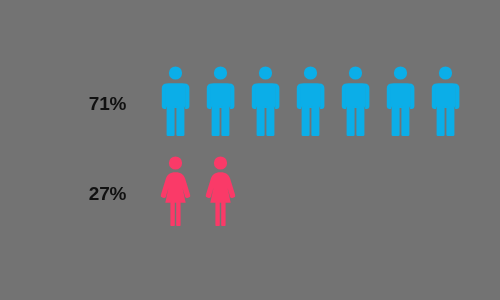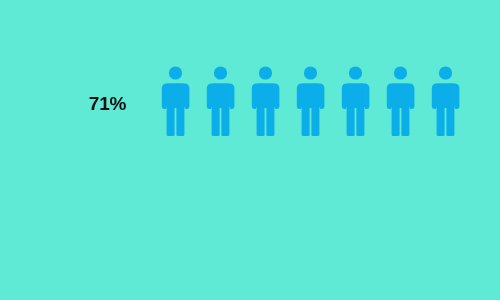--- a/index.html
+++ b/index.html
@@ -12,21 +12,21 @@
     height: 300px;
     background: #ffffff;
     font-family: "Liberation Sans", sans-serif;
     overflow: hidden;
   }
 
   #infographic {
     position: relative;
     width: 500px;
     height: 300px;
-    background: #5eead4;
+    background: #737373;
   }
 
   .pictogram-row {
     position: absolute;
     display: flex;
     align-items: center;
     left: 0;
     width: 500px;
   }
 
@@ -148,14 +148,40 @@
           <path d="M13.2 21.5 h18.6 a4.6 4.6 0 0 1 4.6 4.6 v18.4 a2.4 2.4 0 0 1 -2.4 2.4 h-1.9 v-22 h-19 v22 h-1.9 a2.4 2.4 0 0 1 -2.4 -2.4 v-18.4 a4.6 4.6 0 0 1 4.6 -4.6 z" fill="#0BAEE8"></path>
           <rect x="12.6" y="21.5" width="19.8" height="24.5" rx="3.2" fill="#0BAEE8"></rect>
           <rect x="13.6" y="44" width="8" height="30" rx="1.3" fill="#0BAEE8"></rect>
           <rect x="23.4" y="44" width="8" height="30" rx="1.3" fill="#0BAEE8"></rect>
         </svg>
       </div>
 
     </div>
   </div>
 
+  <div class="pictogram-row" id="row-female">
+
+    <div class="row-label">27%</div>
+
+    <div class="figures">
+
+      <div class="figure">
+        <svg viewBox="0 0 45 80" xmlns="http://www.w3.org/2000/svg" aria-hidden="true">
+          <circle cx="22.5" cy="11" r="6.6" fill="#FA3A68"></circle>
+          <path d="M22.5 20.2 c5.6 0 8.4 2.6 9.6 6.4 l5.1 16.4 a2.1 2.1 0 0 1 -1.5 2.6 l-1.2 0.3 a2.1 2.1 0 0 1 -2.5 -1.5 l-2.4 -8.3 l3.1 14.6 h-20.4 l3.1 -14.6 l-2.4 8.3 a2.1 2.1 0 0 1 -2.5 1.5 l-1.2 -0.3 a2.1 2.1 0 0 1 -1.5 -2.6 l5.1 -16.4 c1.2 -3.8 4 -6.4 9.6 -6.4 z" fill="#FA3A68"></path>
+          <rect x="17.4" y="49" width="4.4" height="25" rx="0.8" fill="#FA3A68"></rect>
+          <rect x="23.2" y="49" width="4.4" height="25" rx="0.8" fill="#FA3A68"></rect>
+        </svg>
+      </div>
+
+      <div class="figure">
+        <svg viewBox="0 0 45 80" xmlns="http://www.w3.org/2000/svg" aria-hidden="true">
+          <circle cx="22.5" cy="11" r="6.6" fill="#FA3A68"></circle>
+          <path d="M22.5 20.2 c5.6 0 8.4 2.6 9.6 6.4 l5.1 16.4 a2.1 2.1 0 0 1 -1.5 2.6 l-1.2 0.3 a2.1 2.1 0 0 1 -2.5 -1.5 l-2.4 -8.3 l3.1 14.6 h-20.4 l3.1 -14.6 l-2.4 8.3 a2.1 2.1 0 0 1 -2.5 1.5 l-1.2 -0.3 a2.1 2.1 0 0 1 -1.5 -2.6 l5.1 -16.4 c1.2 -3.8 4 -6.4 9.6 -6.4 z" fill="#FA3A68"></path>
+          <rect x="17.4" y="49" width="4.4" height="25" rx="0.8" fill="#FA3A68"></rect>
+          <rect x="23.2" y="49" width="4.4" height="25" rx="0.8" fill="#FA3A68"></rect>
+        </svg>
+      </div>
+
+    </div>
+  </div>
 
 </div>
 
 </body></html>

